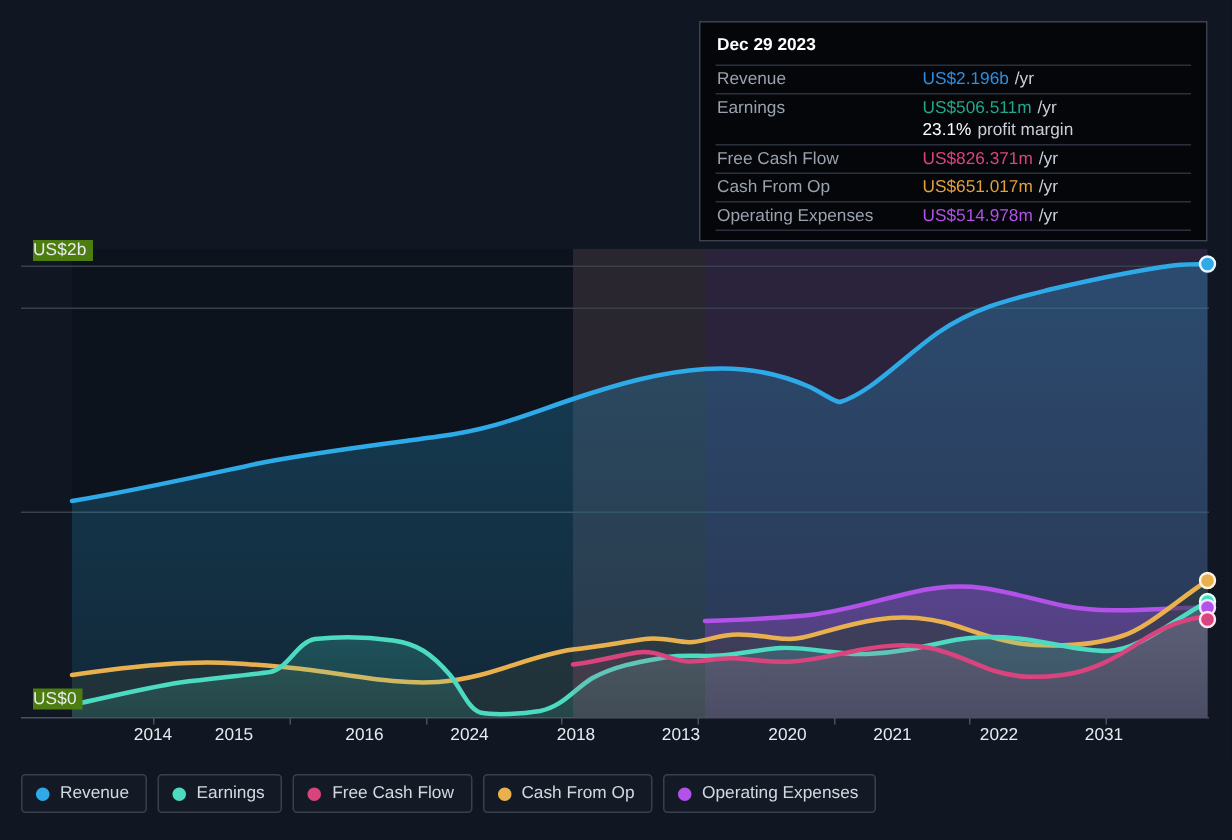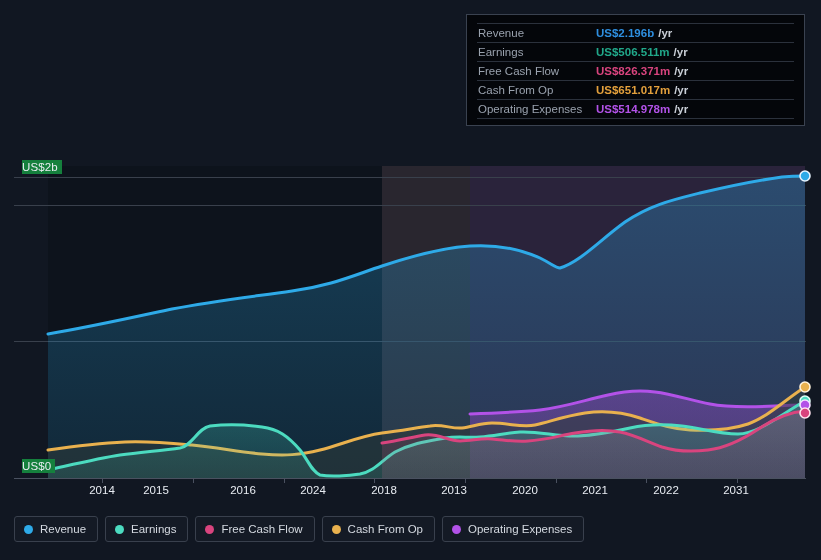--- a/index.html
+++ b/index.html
@@ -31,21 +31,21 @@
     position: absolute;
     left: 0; top: 0;
   }
 
   .axis-label {
     position: absolute;
     color: #e8ecf2;
     font-size: 11.5px;
     letter-spacing: .1px;
     white-space: nowrap;
-    background: #15803d;
+    background: #4d7c0f;
     padding: 1px 4px 1px 0;
   }
   #ylabel-top { left: 22px; top: 160px; }
   #ylabel-bottom { left: 22px; top: 459px; }
 
   .xtick {
     position: absolute;
     top: 484px;
     color: #e8ecf2;
     font-size: 11.5px;
@@ -77,26 +77,27 @@
     border-top: 1px solid #2b313c;
     padding: 3px 1px 3px 1px;
     font-size: 11.5px;
   }
   .tt-label {
     color: #9aa2ae;
     width: 118px;
     flex: 0 0 118px;
   }
   .tt-value {
-    font-weight: bold;
+    font-weight: normal;
     white-space: nowrap;
+    margin-left: 19px;
   }
   .tt-suffix {
     color: #c9ced6;
-    font-weight: bold;
+    font-weight: normal;
     margin-left: 4px;
   }
   .tt-row.sub { border-top: none; padding-top: 0; }
   .tt-row.sub .tt-label { visibility: hidden; }
   .tt-row.last { border-bottom: 1px solid #2b313c; }
 
   
   #legend {
     position: absolute;
     left: 14px;
@@ -275,33 +276,39 @@
     <div class="xtick" style="left:313px">2024</div>
     <div class="xtick" style="left:384px">2018</div>
     <div class="xtick" style="left:454px">2013</div>
     <div class="xtick" style="left:525px">2020</div>
     <div class="xtick" style="left:595px">2021</div>
     <div class="xtick" style="left:666px">2022</div>
     <div class="xtick" style="left:736px">2031</div>
   </div>
 
   <div id="tooltip">
+    <div id="tooltip-date">Dec 29 2023</div>
 
     <div class="tt-row">
       <span class="tt-label">Revenue</span>
       <span class="tt-value" style="color:#2e8fe0">US$2.196b</span>
       <span class="tt-suffix">/yr</span>
     </div>
 
     <div class="tt-row">
       <span class="tt-label">Earnings</span>
       <span class="tt-value" style="color:#21a88a">US$506.511m</span>
       <span class="tt-suffix">/yr</span>
     </div>
 
+    <div class="tt-row sub">
+      <span class="tt-label"></span>
+      <span class="tt-value" style="color:#ffffff">23.1%</span>
+      <span class="tt-suffix">profit margin</span>
+    </div>
 
     <div class="tt-row">
       <span class="tt-label">Free Cash Flow</span>
       <span class="tt-value" style="color:#d9447e">US$826.371m</span>
       <span class="tt-suffix">/yr</span>
     </div>
 
     <div class="tt-row">
       <span class="tt-label">Cash From Op</span>
       <span class="tt-value" style="color:#e3a03c">US$651.017m</span>

